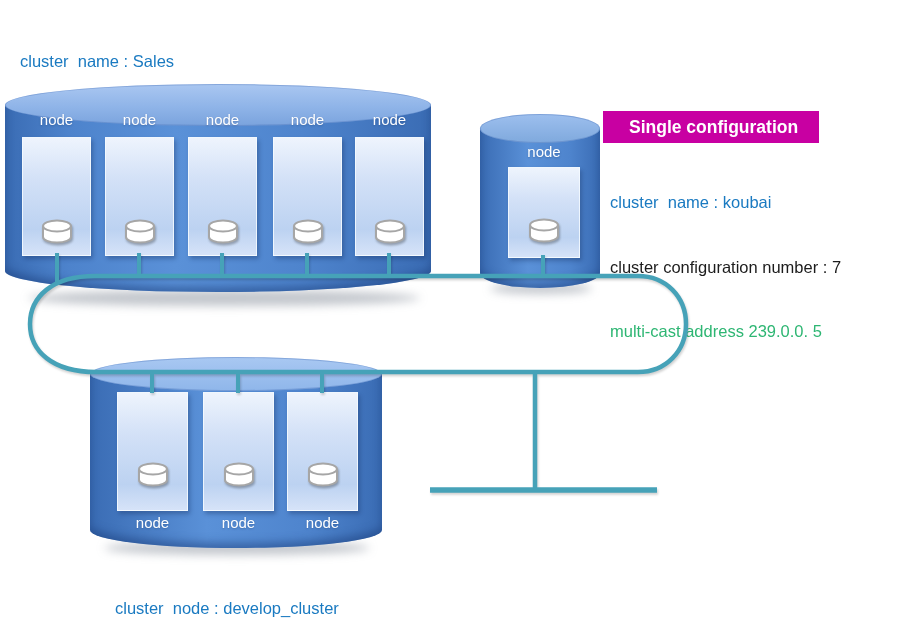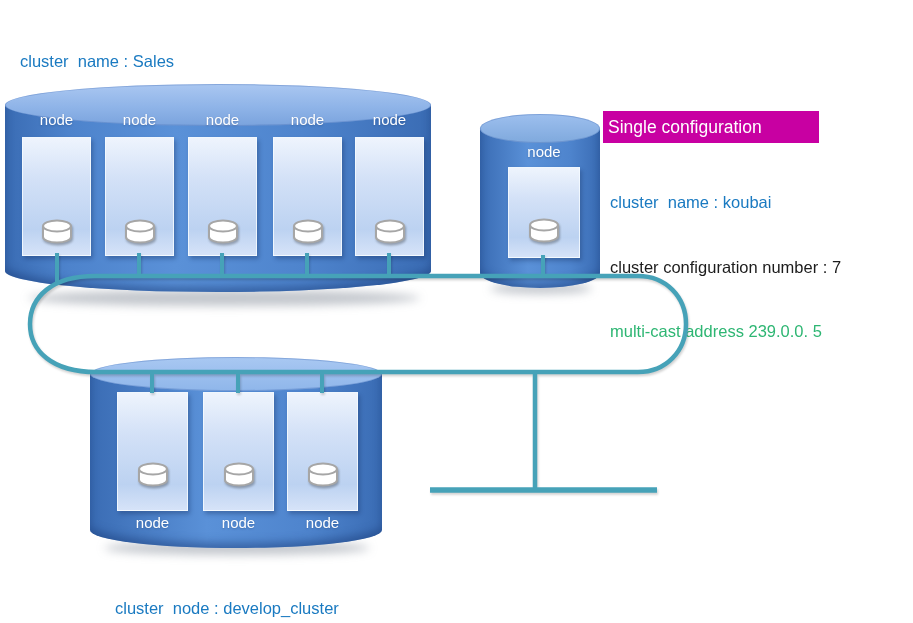--- a/index.html
+++ b/index.html
@@ -13,22 +13,22 @@
   .line-blue  { color:#1a7ac1; }
   .line-dark  { color:#1c1c1c; }
   .line-green { color:#2eb673; }
   #info-sales   { left:20px;  top:6px;   }
   #info-koubai  { left:610px; top:149px; line-height:21.5px; }
   #info-develop { left:115px; top:553px; }
 
   
   .banner {
     position:absolute; left:603px; top:111px; width:216px; height:32px;
-    background:#c800a2; color:#ffffff; font-weight:normal; font-size:17.5px;
-    display:flex; align-items:center; padding-left:5px; box-sizing:border-box;
+    background:#c800a2; color:#ffffff; font-weight:bold; font-size:17.5px;
+    display:flex; align-items:center; padding-left:26px; box-sizing:border-box;
   }
 
   
   .cylinder  { position:absolute; }
   .cyl-top   { position:absolute; left:0; top:0; width:100%; border-radius:50%;
                box-shadow: inset 0 0 0 1px rgba(70,110,180,0.35); }
   .cyl-body  { position:absolute; left:0; width:100%;
                box-shadow: inset 0 -5px 8px rgba(25,60,120,0.5); }
   .cyl-shadow{ position:absolute; background:rgba(95,105,120,0.38);
                border-radius:50%; filter:blur(5px); }

